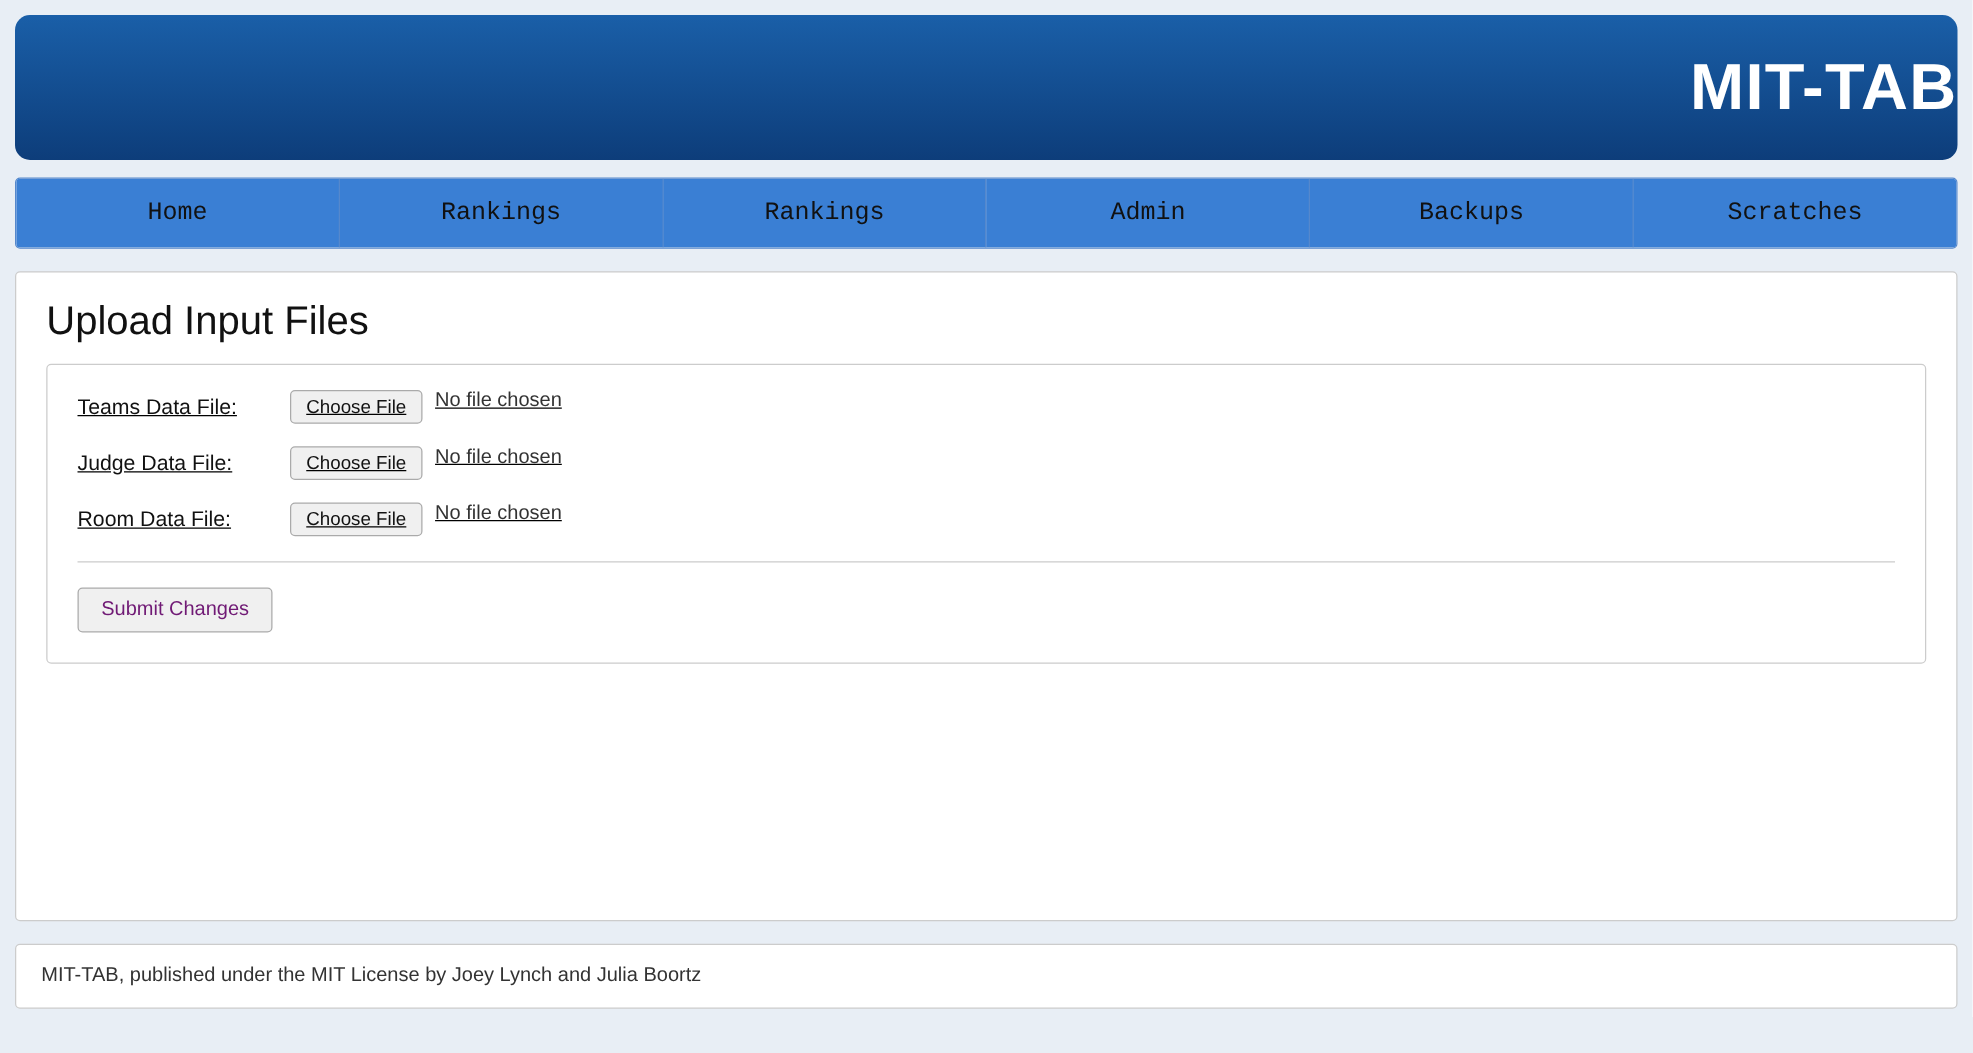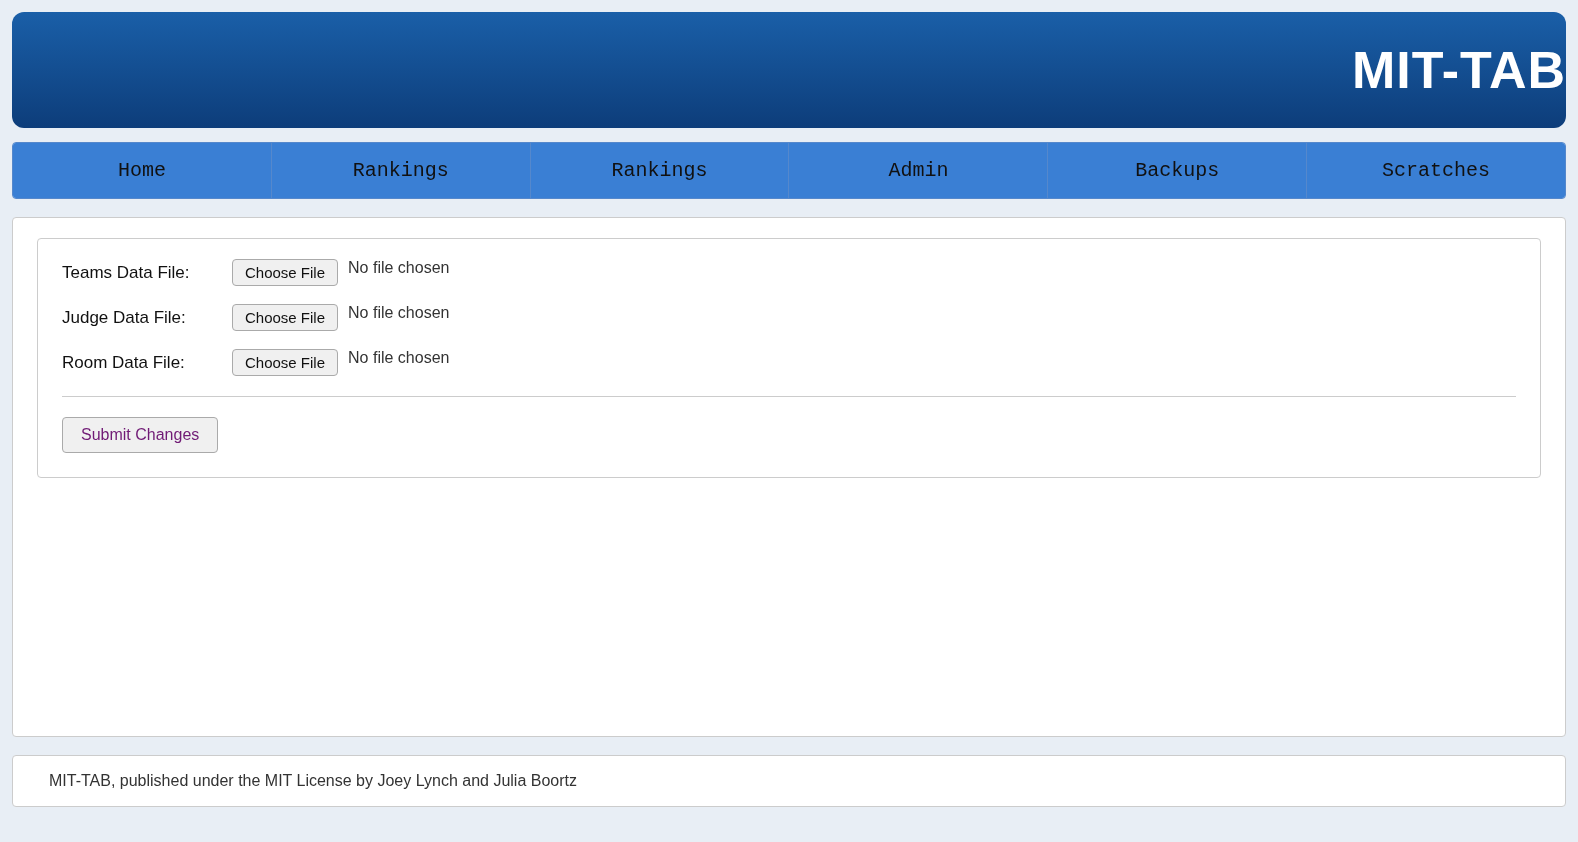--- a/index.html
+++ b/index.html
@@ -69,20 +69,21 @@
       font-weight: 400;
       color: #111;
       margin-bottom: 16px;
     }
 
     .upload-form-box {
       border: 1px solid #cccccc;
       border-radius: 4px;
       padding: 20px 24px 24px 24px;
       margin-bottom: 20px;
+      text-decoration: underline;
     }
 
     .file-row {
       display: flex;
       align-items: center;
       margin-bottom: 18px;
     }
 
     .file-row:last-child {
       margin-bottom: 0;
@@ -126,21 +127,21 @@
       border: 1px solid #aaa;
       border-radius: 4px;
       padding: 8px 18px;
       font-size: 16px;
       cursor: pointer;
       color: #701a75;
     }
 
     .footer {
       margin: 18px 12px 0 12px;
-      padding: 16px 36px;
+      padding: 16px 20px;
       border-top: 1px solid #cccccc;
       background: #ffffff;
       border: 1px solid #cccccc;
       border-radius: 4px;
     }
 
     .footer-text {
       font-size: 16px;
       color: #333;
     }
@@ -155,20 +156,21 @@
 <nav class="nav-bar">
   <div class="nav-item">Home</div>
   <div class="nav-item">Rankings</div>
   <div class="nav-item">Rankings</div>
   <div class="nav-item">Admin</div>
   <div class="nav-item">Backups</div>
   <div class="nav-item">Scratches</div>
 </nav>
 
 <div class="main-content">
+  <h1 class="page-title">Upload Input Files</h1>
 
   <div class="upload-form-box">
 
     
     <div class="file-row">
       <span class="file-label">Teams Data File:</span>
       <div class="file-input-wrapper">
         <button class="choose-file-btn">Choose File</button>
         <span class="no-file-text">No file chosen</span>
       </div>

